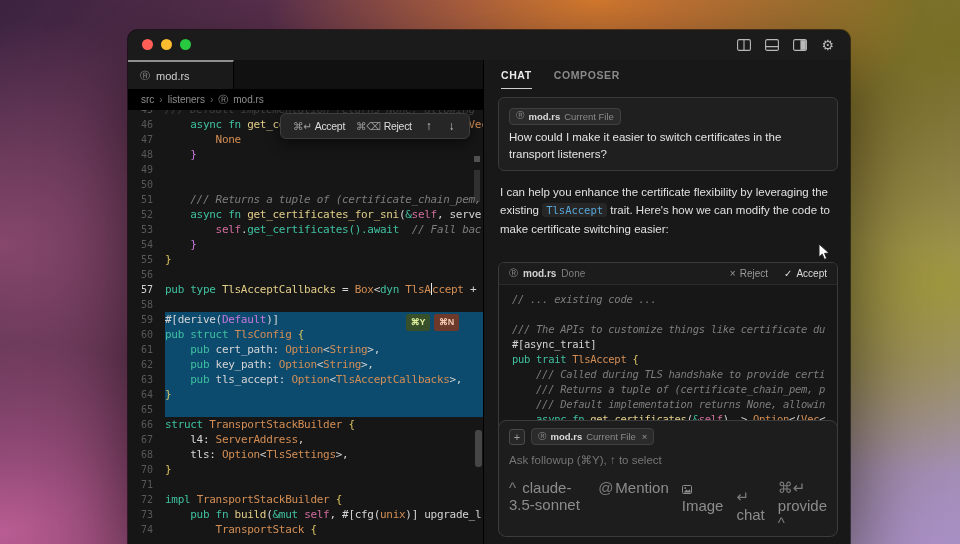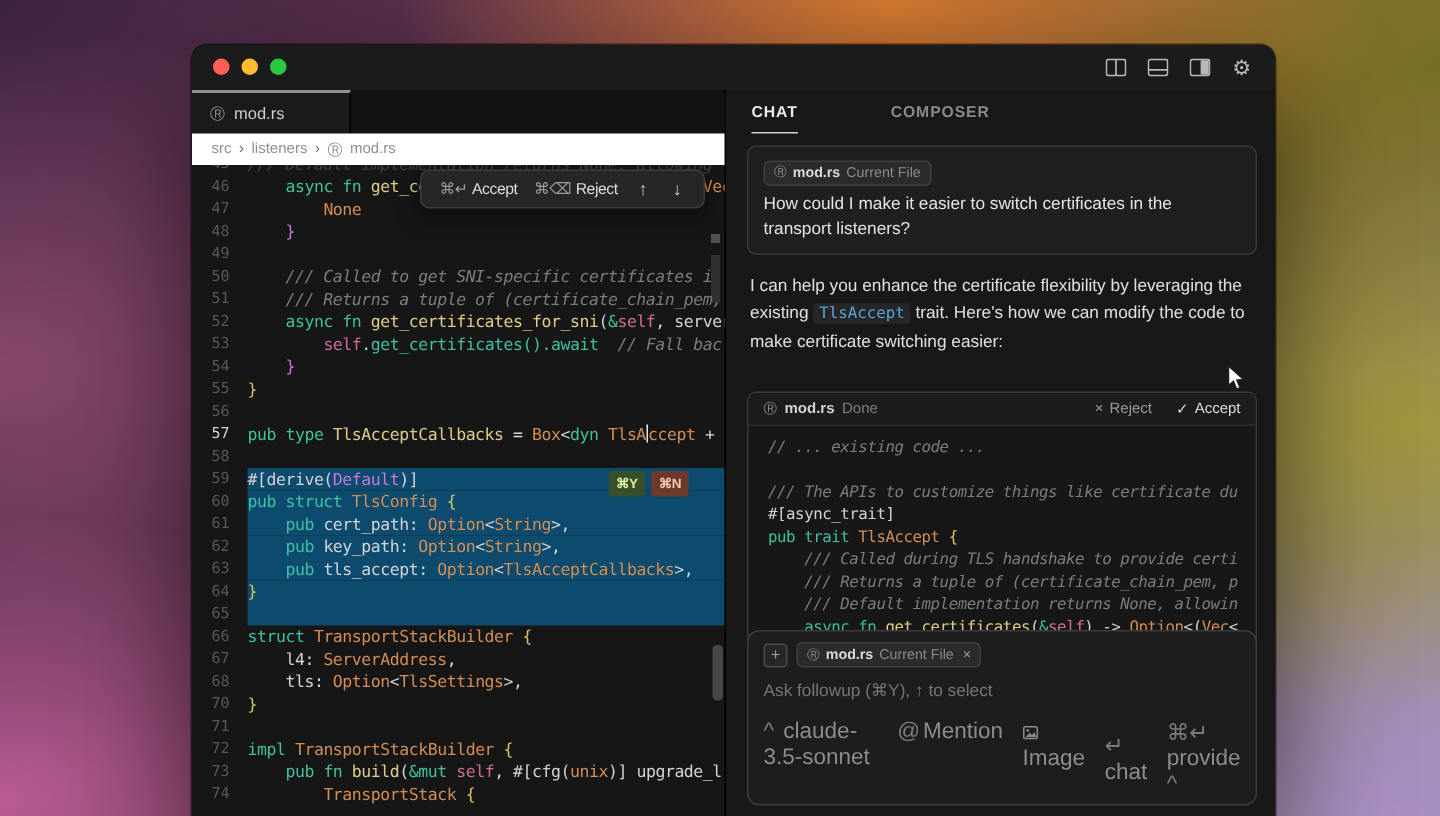--- a/index.html
+++ b/index.html
@@ -29,21 +29,21 @@
   .tb-icons svg{ display:block; }
   .gear{ font-size:14px; line-height:14px; color:#b9b9b9; }
   .main{ flex:1; display:flex; min-height:0; }
 
   
   .pane-left{ flex:0 0 356px; width:356px; background:#161616; display:flex; flex-direction:column; border-right:1px solid #000; }
   .tabbar{ flex:0 0 29px; background:#111111; display:flex; }
   .tab{ width:106px; background:#1a1a1a; border-top:2px solid #8f8f8f; border-right:1px solid #000;
         display:flex; align-items:center; gap:6px; padding:0 12px; color:#cfcfcf; font-size:11px; }
   .rust-ic{ color:#8f8f8f; font-size:10px; }
-  .breadcrumb{ flex:0 0 21px; display:flex; align-items:center; gap:5px; padding:0 13px; color:#8f8f8f; font-size:10px; background:#ffffff; }
+  .breadcrumb{ flex:0 0 21px; display:flex; align-items:center; gap:5px; padding:0 13px; color:#8f8f8f; font-size:10px; background:#000000; }
   .crumb-sep{ color:#6a6a6a; }
   .code-area{ flex:1; position:relative; overflow:hidden;
     font-family:"DejaVu Sans Mono", monospace; font-size:11px; line-height:15px; letter-spacing:-0.3px; }
   .code-lines{ position:absolute; left:0; right:0; top:-8px; }
   .cl{ height:15px; display:flex; white-space:pre; }
   .ln{ flex:0 0 37px; text-align:right; padding-right:12px; color:#585858; font-size:10px; letter-spacing:0; }
   .ln.cur{ color:#d2d2d2; }
   .ct{ flex:1; color:#d4d4d4; min-width:0; }
   .cl.hl .ct{ background:#0c4a6e; }
   .cl.faded .ct{ opacity:.38; }
@@ -66,21 +66,21 @@
   .badge-n{ background:#6d392b; color:#f2cab2; }
   .scroll-thumb{ position:absolute; right:1px; top:320px; width:7px; height:37px; background:rgba(160,160,160,.35); border-radius:3px; }
   .ruler-mark1{ position:absolute; right:3px; top:46px; width:6px; height:6px; background:rgba(150,150,150,.45); }
   .ruler-mark2{ position:absolute; right:3px; top:60px; width:6px; height:32px; background:rgba(120,120,120,.28); }
 
   
   .pane-right{ flex:1; background:#181818; position:relative; display:flex; flex-direction:column; }
   .chat-header{ flex:0 0 29px; display:flex; align-items:flex-end; gap:22px; padding:0 17px; }
   .chat-tab{ font-size:10.5px; font-weight:bold; letter-spacing:.6px; padding-bottom:7px; }
   .chat-tab.active{ color:#eaeaea; border-bottom:1.5px solid #cfcfcf; }
-  .chat-tab.idle{ color:#8a8a8a; padding-bottom:8.5px;margin-left:40px; }
+  .chat-tab.idle{ color:#8a8a8a; padding-bottom:8.5px; }
   .chat-scroll{ flex:1; padding:8px 12px 0 14px; position:relative; overflow:hidden; }
   .user-card{ background:#1f1f1f; border:1px solid #3a3a3a; border-radius:6px; padding:6px 10px 7px; }
   .pill{ display:inline-flex; align-items:center; gap:4px; background:#2b2b2b; border:1px solid #404040;
          border-radius:4px; padding:1.5px 6px; font-size:9.5px; color:#dadada; }
   .pill b{ font-weight:bold; }
   .pill .dim{ color:#8a8a8a; }
   .pill .x{ color:#9a9a9a; margin-left:2px; }
   .user-text{ margin-top:4px; font-size:11.5px; line-height:17px; color:#e4e4e4; }
   .ai-text{ margin:12px 2px 24px; font-size:11.5px; line-height:18.5px; color:#e0e0e0; }
   .inline-code{ font-family:"DejaVu Sans Mono",monospace; font-size:10.5px; color:#58a6d8; background:#262626; padding:1px 4px; border-radius:3px; }
@@ -157,21 +157,21 @@
         <span class="rust-ic">Ⓡ</span>
         <span>mod.rs</span>
       </div>
       <div class="code-area">
         <div class="code-lines">
             <div class="cl faded"><span class="ln">45</span><span class="ct"><span class="s-c">/// Default implementation returns None, allowing</span></span></div>
             <div class="cl"><span class="ln">46</span><span class="ct"><span class="s-p">    </span><span class="s-k">async fn </span><span class="s-f">get_certificates</span><span class="s-p">(</span><span class="s-k">&amp;</span><span class="s-s">self</span><span class="s-p">) -&gt; </span><span class="s-t">Option</span><span class="s-p">&lt;(</span><span class="s-t">Vec</span></span></div>
             <div class="cl"><span class="ln">47</span><span class="ct"><span class="s-p">        </span><span class="s-t">None</span></span></div>
             <div class="cl"><span class="ln">48</span><span class="ct"><span class="s-p">    </span><span class="s-pu">}</span></span></div>
             <div class="cl"><span class="ln">49</span><span class="ct"></span></div>
-            <div class="cl"><span class="ln">50</span><span class="ct"><span class="s-c">    /// Called to get SNI-specific certificates i</span></span></div>
+            <div class="cl"><span class="ln">50</span></div>
             <div class="cl"><span class="ln">51</span><span class="ct"><span class="s-c">    /// Returns a tuple of (certificate_chain_pem,</span></span></div>
             <div class="cl"><span class="ln">52</span><span class="ct"><span class="s-p">    </span><span class="s-k">async fn </span><span class="s-f">get_certificates_for_sni</span><span class="s-p">(</span><span class="s-k">&amp;</span><span class="s-s">self</span><span class="s-p">, server</span></span></div>
             <div class="cl"><span class="ln">53</span><span class="ct"><span class="s-p">        </span><span class="s-s">self</span><span class="s-p">.</span><span class="s-m">get_certificates().await</span><span class="s-p">  </span><span class="s-c">// Fall bac</span></span></div>
             <div class="cl"><span class="ln">54</span><span class="ct"><span class="s-p">    </span><span class="s-pu">}</span></span></div>
             <div class="cl"><span class="ln">55</span><span class="ct"><span class="s-g">}</span></span></div>
             <div class="cl"><span class="ln">56</span><span class="ct"></span></div>
             <div class="cl"><span class="ln cur">57</span><span class="ct"><span class="s-k">pub type </span><span class="s-f">TlsAcceptCallbacks</span><span class="s-p"> = </span><span class="s-t">Box</span><span class="s-p">&lt;</span><span class="s-k">dyn</span><span class="s-p"> </span><span class="s-t">TlsA</span><span class="caret"></span><span class="s-t">ccept</span><span class="s-p"> + </span><span class="s-t">S</span></span></div>
             <div class="cl"><span class="ln">58</span><span class="ct"></span></div>
             <div class="cl hl"><span class="ln">59</span><span class="ct"><span class="s-p">#[derive(</span><span class="s-pu">Default</span><span class="s-p">)]</span></span></div>
             <div class="cl hl"><span class="ln">60</span><span class="ct"><span class="s-k">pub struct </span><span class="s-t">TlsConfig</span><span class="s-p"> </span><span class="s-g">{</span></span></div>

